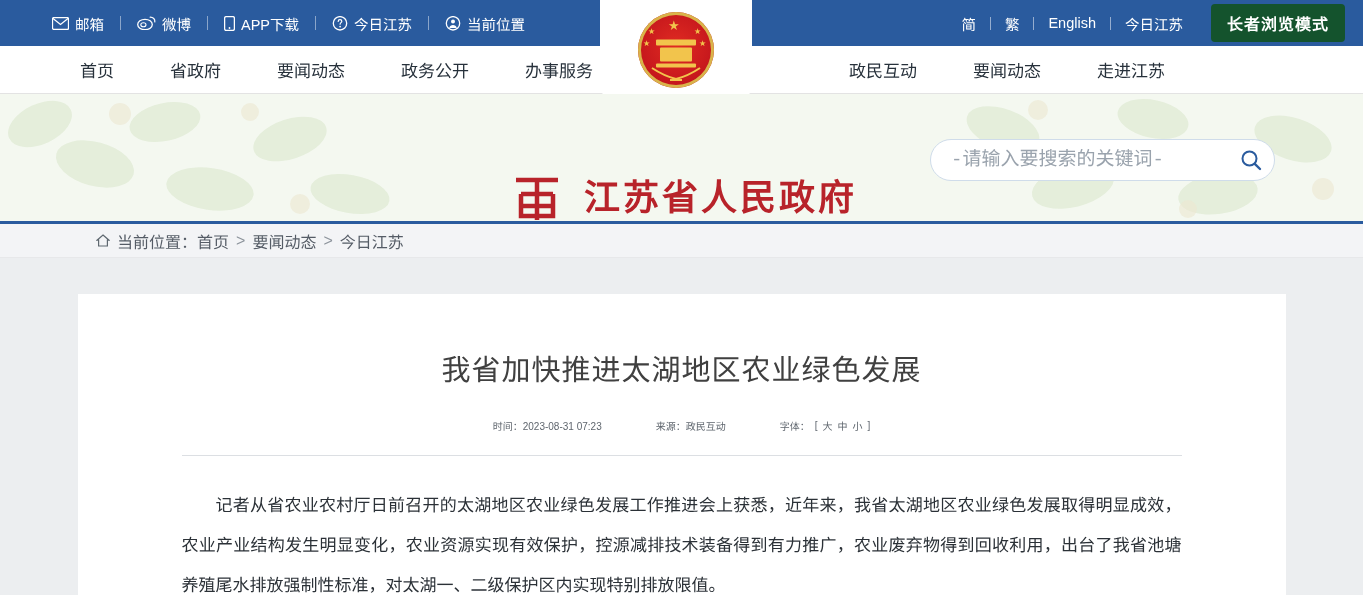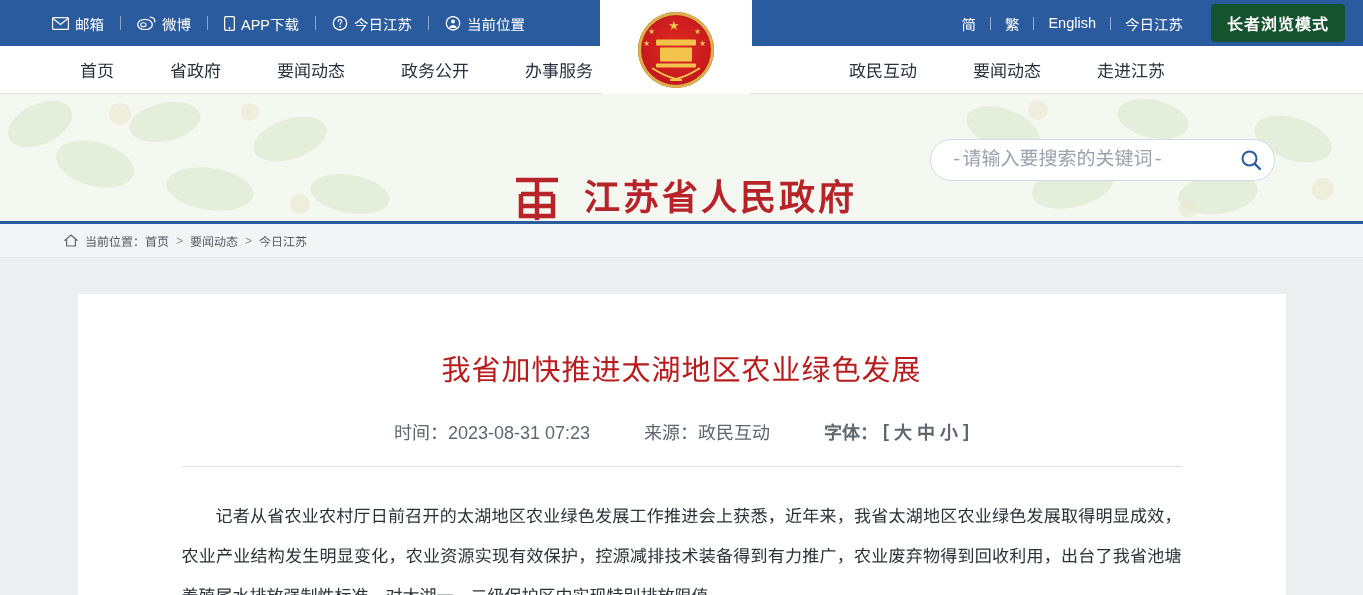--- a/index.html
+++ b/index.html
@@ -163,54 +163,54 @@
     width: 34px; height: 34px; border-radius: 50%;
     display: flex; align-items: center; justify-content: center;
     cursor: pointer;
   }
 
   
   .crumb-bar {
     height: 34px;
     background: #f3f4f6;
     display: flex; align-items: center;
-    padding-left: 64px;
-    font-size: 12px;
+    padding-left: 96px;
+    font-size: 16px;
     color: #555c66;
     border-bottom: 1px solid #e7e8ea;
   }
   .crumb-home { margin-right: 7px; display: inline-flex; }
   .crumb-label { color: #555c66; }
   .crumb-link { color: #555c66; cursor: pointer; }
   .crumb-sep { margin: 0 7px; color: #8d949c; }
 
   
   .page-body { background: #eceef0; height: 368px; padding-top: 36px; }
   .article-card {
     width: 1208px; margin: 0 auto;
     background: #fff;
     min-height: 340px;
     padding: 44px 30px 0;
   }
   .article-title {
     text-align: center;
     font-size: 29px;
-    color: #b91c1c;
+    color: #404040;
     font-weight: normal;
     font-family: "Liberation Serif", "DejaVu Serif", serif;
     letter-spacing: 1px;
     margin: 8px 0 30px;
   }
   .article-meta {
     display: flex; justify-content: center; align-items: center;
     gap: 54px;
-    font-size: 18px; color: #5f666e;
+    font-size: 10px; color: #5f666e;
     padding-bottom: 22px;
   }
-  .meta-fonts { display: inline-flex; gap: 5px; align-items: center; font-weight: bold; }
+  .meta-fonts { display: inline-flex; gap: 5px; align-items: center; }
   .fs-opt { cursor: pointer; }
   .divider { height: 1px; background: #dcdfe3; width: 1000px; margin: 0 auto 30px; }
   .article-body {
     width: 1000px; margin: 0 auto;
     font-size: 17px;
     line-height: 40px;
     color: #2b3137;
     text-align: justify;
     text-indent: 2em;
     font-family: "Liberation Serif", "DejaVu Serif", serif;

